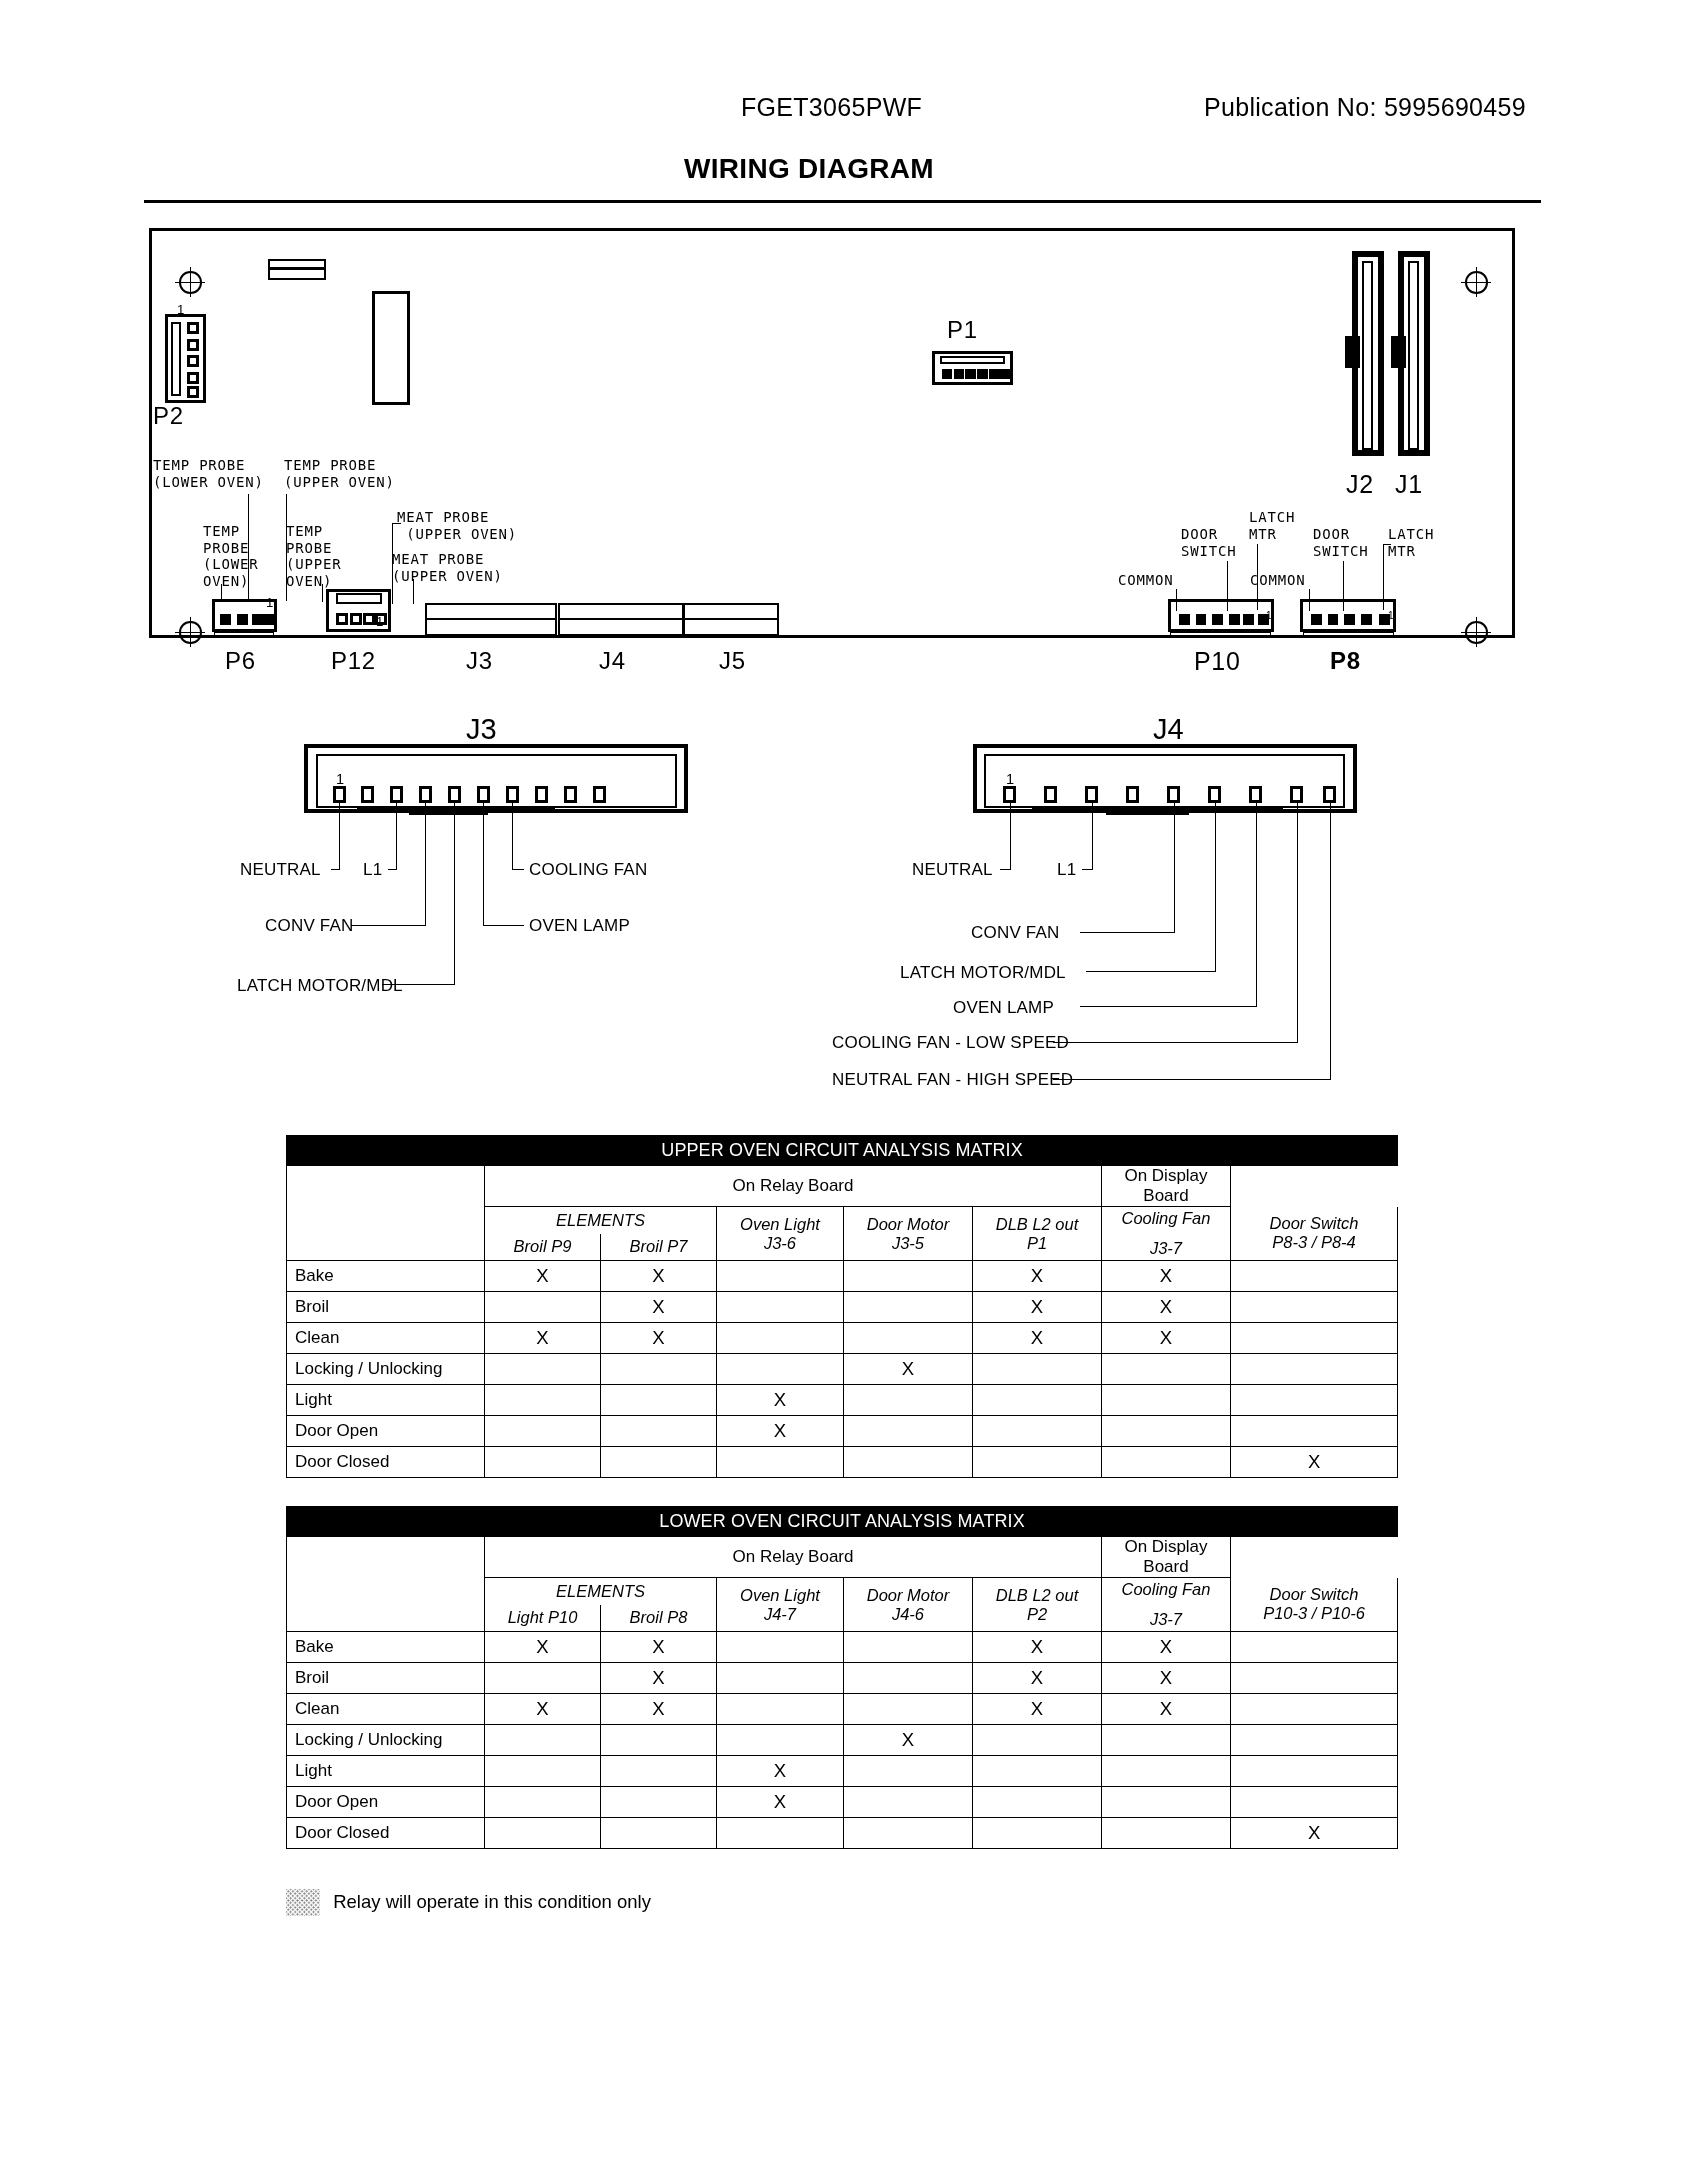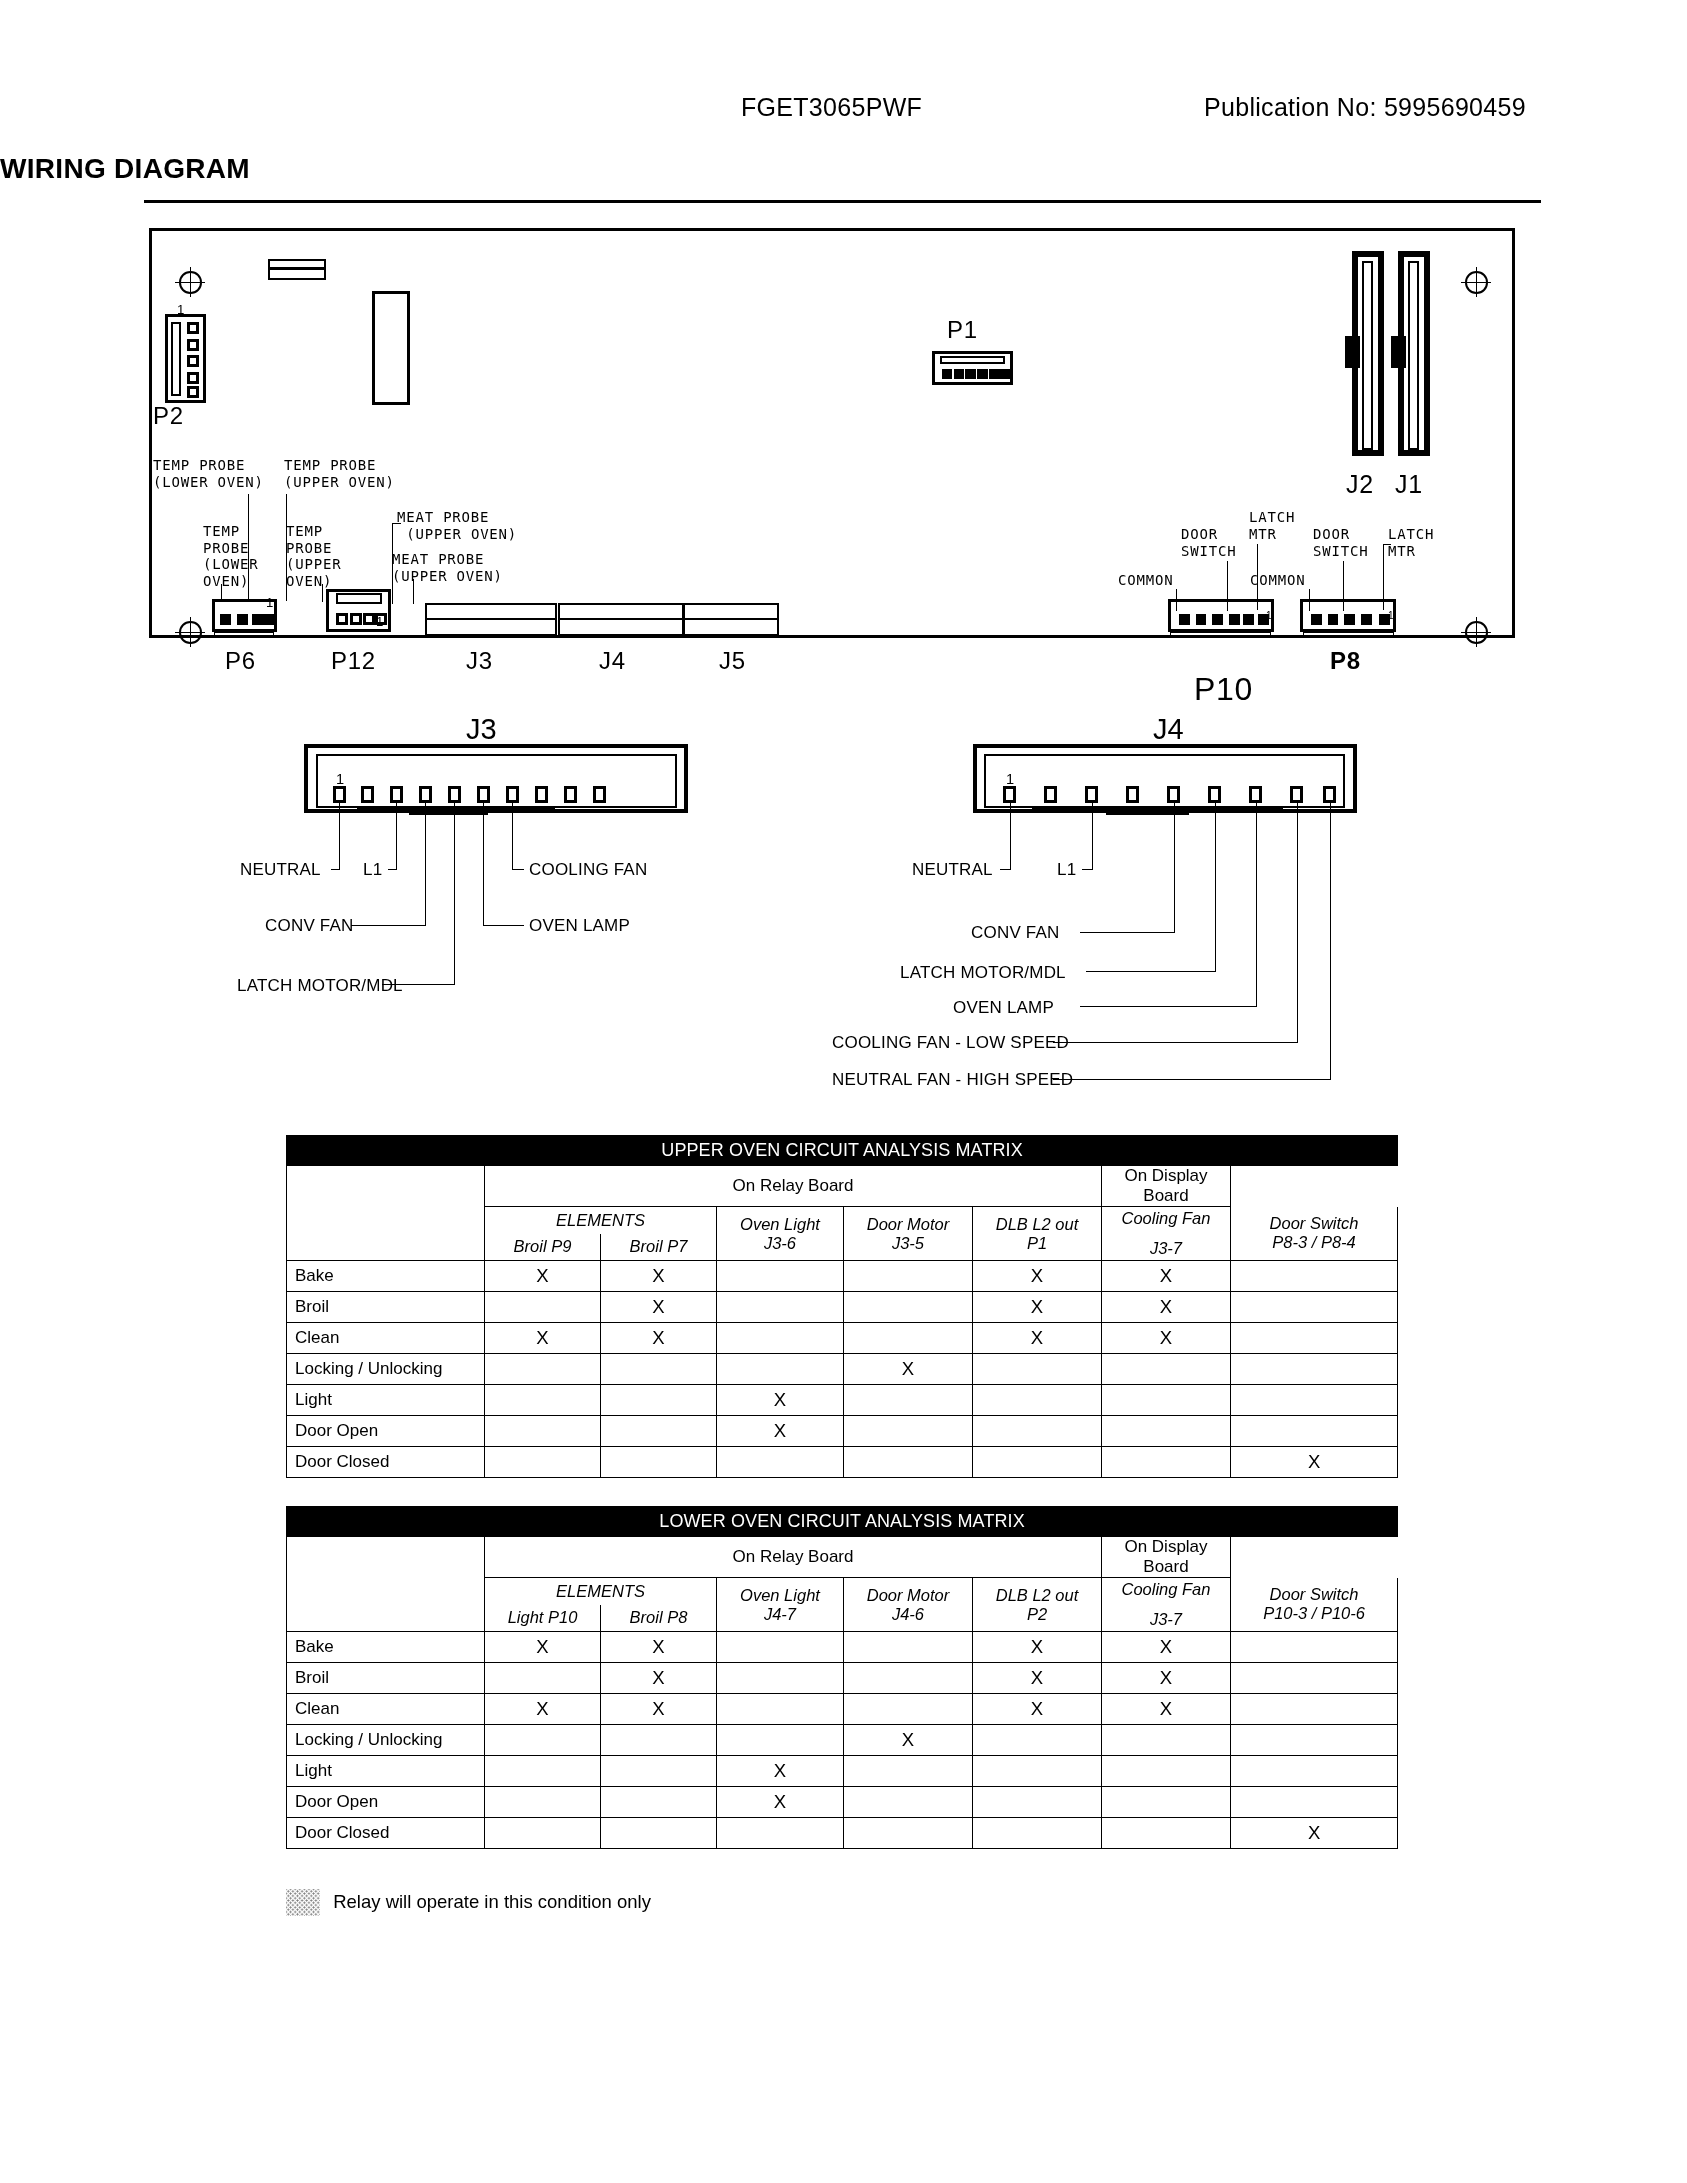--- a/index.html
+++ b/index.html
@@ -34,21 +34,21 @@
     position: absolute;
     left: 1204px; top: 0;
     font-size: 25px;
     letter-spacing: 0.3px;
     white-space: nowrap;
   }
   #page-title {
     position: absolute;
     left: 0; top: 153px;
     width: 1618px;
-    text-align: left;
+    text-align: center;
     font-size: 28px;
     font-weight: bold;
     letter-spacing: 0.3px;
   }
   #title-rule {
     position: absolute;
     left: 144px; top: 200px;
     width: 1397px;
     height: 2.6px;
     background: #000;
@@ -395,21 +395,21 @@
 <div class="conn" style="left:1168px; top:599px; width:106px; height:33px;">
   <div class="pin" style="left:8px; top:12px;"></div>
   <div class="pin" style="left:24.5px; top:12px;"></div>
   <div class="pin" style="left:41px; top:12px;"></div>
   <div class="pin" style="left:58px; top:12px;"></div>
   <div class="pin" style="left:72px; top:12px;"></div>
   <div class="pin" style="left:87px; top:12px;"></div>
 </div>
 <div style="position:absolute; left:1170px; top:632px; width:101px; height:6px; border:1.3px solid #000; box-sizing:border-box;"></div>
 <div class="pin1" style="left:1266px; top:610px; font-size:10px;">1</div>
-<div class="conn-label" style="left:1194px; top:647px; font-size:32px;margin-top:24px;">P10</div>
+<div class="conn-label" style="left:1194px; top:647px; font-size:25px;">P10</div>
 
 <div class="conn" style="left:1300px; top:599px; width:96px; height:33px;">
   <div class="pin" style="left:8px; top:12px;"></div>
   <div class="pin" style="left:24.5px; top:12px;"></div>
   <div class="pin" style="left:41px; top:12px;"></div>
   <div class="pin" style="left:58px; top:12px;"></div>
   <div class="pin" style="left:76px; top:12px;"></div>
 </div>
 <div style="position:absolute; left:1303px; top:632px; width:91px; height:6px; border:1.3px solid #000; box-sizing:border-box;"></div>
 <div class="pin1" style="left:1388px; top:610px; font-size:10px;">1</div>

